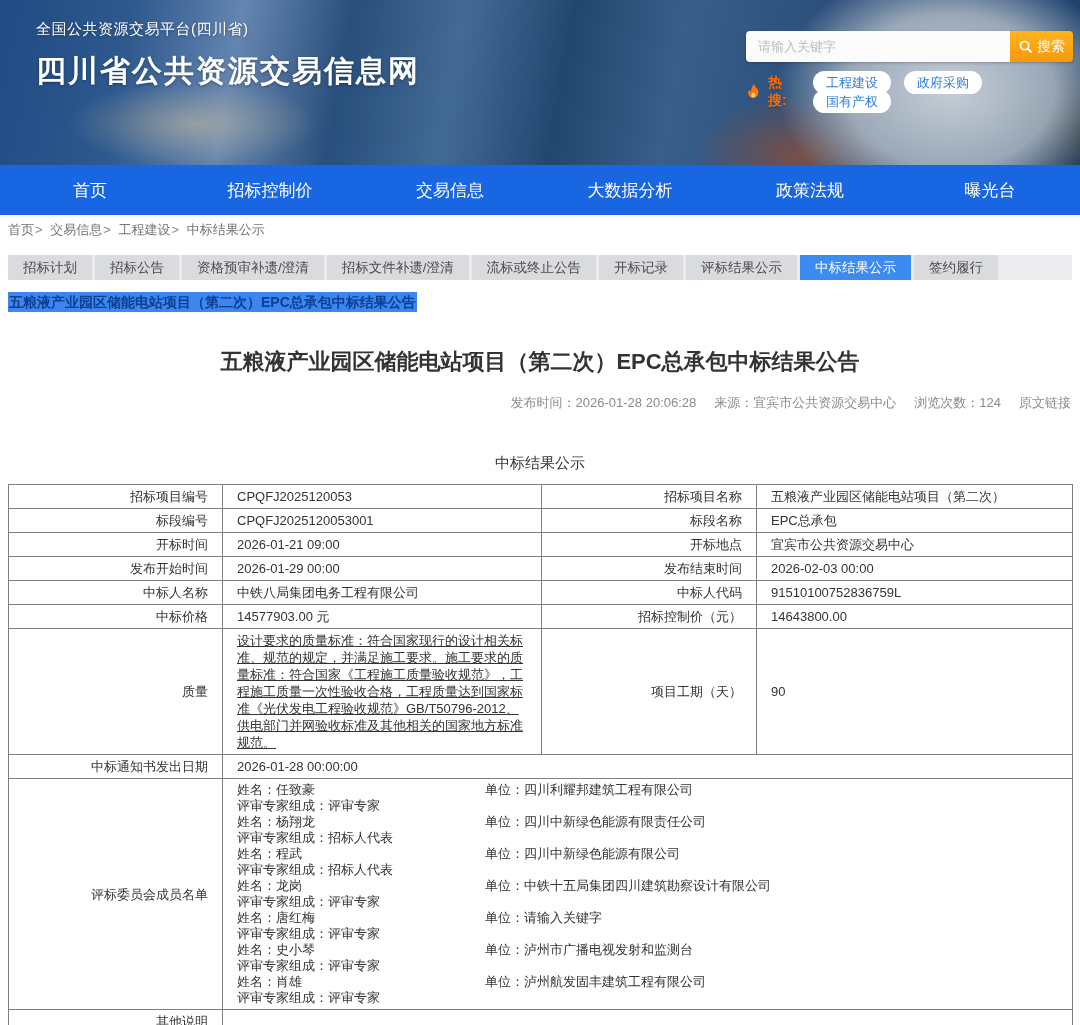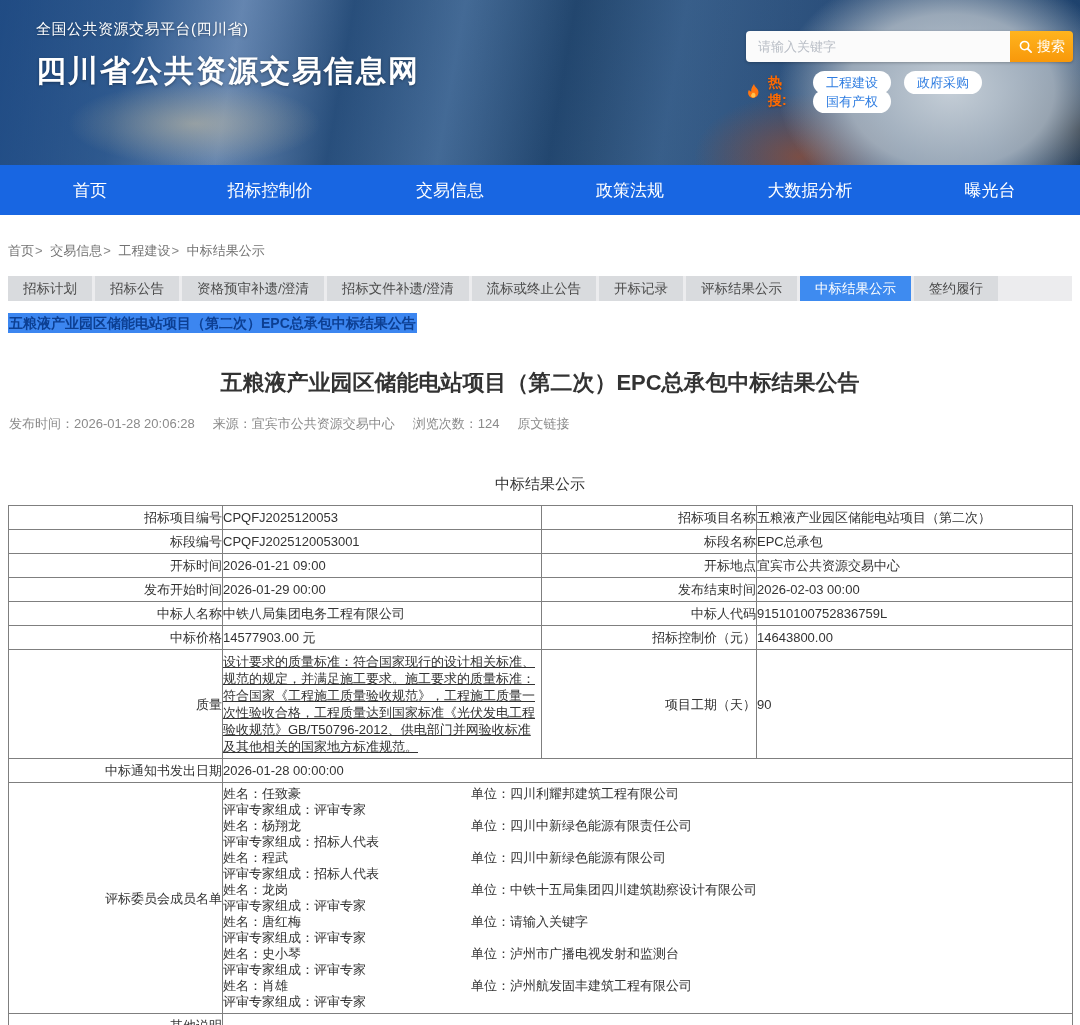--- a/index.html
+++ b/index.html
@@ -42,48 +42,48 @@
     background:#ffffff; color:#2f7de1; border-radius:13px; padding:4px 13px;
     font-size:13px; margin-right:13px; cursor:pointer; white-space:nowrap;
   }
   
   .mainnav { height:50px; background:#1866e2; display:flex; }
   .nav-item {
     flex:1; display:flex; align-items:center; justify-content:center;
     color:#fff; font-size:17px; cursor:pointer; text-decoration:none;
   }
   
-  .breadcrumb { padding:27px 8px 8px; font-size:13px; color:#737373; }
+  .breadcrumb { padding:6px 8px 8px; font-size:13px; color:#737373; }
   .crumb { cursor:pointer; }
   .crumb-sep { margin:0 4px 0 1px; color:#8a8a8a; }
   
   .tabstrip { margin:8px 8px 0; background:#ececee; display:flex; height:25px; align-items:stretch; }
   .tab {
     background:#d9dbde; color:#4a4a4a; font-size:13.5px; padding:0 15px; margin-right:3px;
     display:flex; align-items:center; cursor:pointer; white-space:nowrap;
   }
   .tab.active { background:#3e8bf0; color:#ffffff; }
   
   .listing { margin:12px 8px 0; }
   .hl-link {
     display:inline; background:#3c86f0; color:#0c3f92; font-size:14px; font-weight:bold;
     padding:2px 1px; cursor:pointer; line-height:20px;
   }
   
   .article-title { text-align:center; font-size:22px; font-weight:bold; color:#333; margin:35px 20px 0; }
-  .meta { text-align:left; font-size:13px; color:#8b8b8b; margin-top:17px; }
+  .meta { text-align:right; font-size:13px; color:#8b8b8b; margin-top:17px; }
   .meta .seg { margin:0 9px; }
   .meta .seg.link { cursor:pointer; }
   .section-title { text-align:center; font-size:15px; color:#333; margin-top:42px; }
   
   table.result {
     width:1064px; margin:11px 8px 0; border-collapse:collapse; table-layout:fixed;
     font-size:13px; color:#333;
   }
-  table.result td { border:1px solid #7f7f7f; padding:3px 0; height:24px; line-height:17px; vertical-align:middle; }
+  table.result td { border:1px solid #7f7f7f; padding:3px 14px; height:24px; line-height:17px; vertical-align:middle; }
   td.label { text-align:right; background:#fff; }
   td.value { text-align:left; word-break:break-all; }
   td.long-text { line-height:17px; padding-top:5px; padding-bottom:5px;text-decoration:underline; }
   
   .member { margin:0; }
   .m-line { display:flex; line-height:16px; }
   .m-left { width:248px; flex:0 0 auto; }
   .m-line + .m-line { margin-top:0; }
   .member + .member { margin-top:0; }
 </style>
@@ -120,22 +120,22 @@
         <span class="hot-label">热搜:</span>
         <span id="hot-tags"><span class="hot-tag">工程建设</span><span class="hot-tag">政府采购</span><span class="hot-tag">国有产权</span></span>
       </div>
     </div>
   </header>
 
   <nav class="mainnav" id="mainnav">
       <a class="nav-item">首页</a>
       <a class="nav-item">招标控制价</a>
       <a class="nav-item">交易信息</a>
+      <a class="nav-item">大数据分析</a>
       <a class="nav-item">政策法规</a>
-      <a class="nav-item">大数据分析</a>
       <a class="nav-item">曝光台</a>
     </nav>
 
   <div class="breadcrumb" id="breadcrumb"><span class="crumb">首页</span><span class="crumb-sep">&gt; </span><span class="crumb">交易信息</span><span class="crumb-sep">&gt; </span><span class="crumb">工程建设</span><span class="crumb-sep">&gt; </span><span class="crumb">中标结果公示</span></div>
 
   <div class="tabstrip" id="tabstrip">
       <div class="tab">招标计划</div>
       <div class="tab">招标公告</div>
       <div class="tab">资格预审补遗/澄清</div>
       <div class="tab">招标文件补遗/澄清</div>

